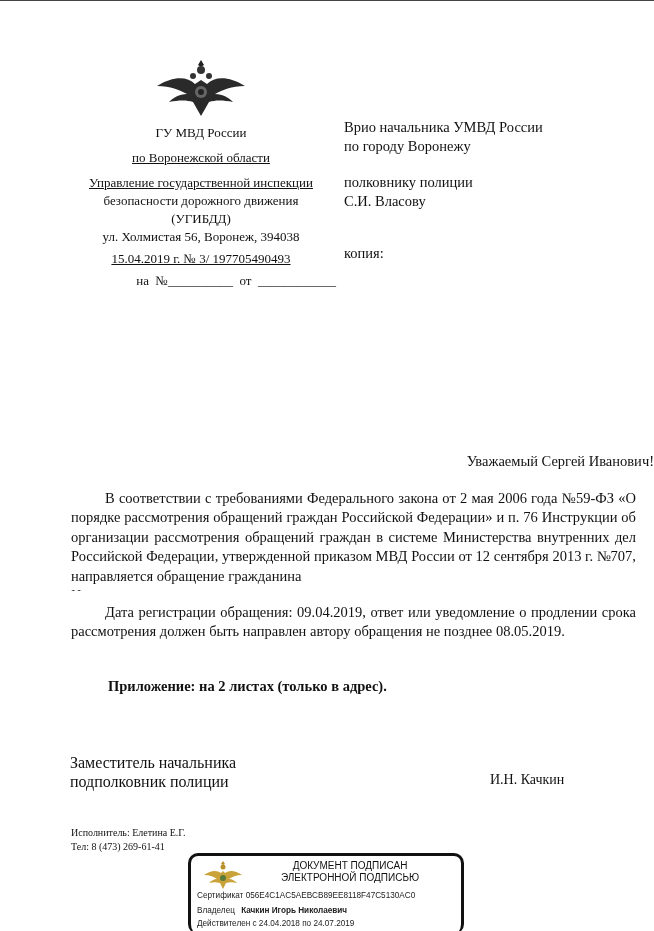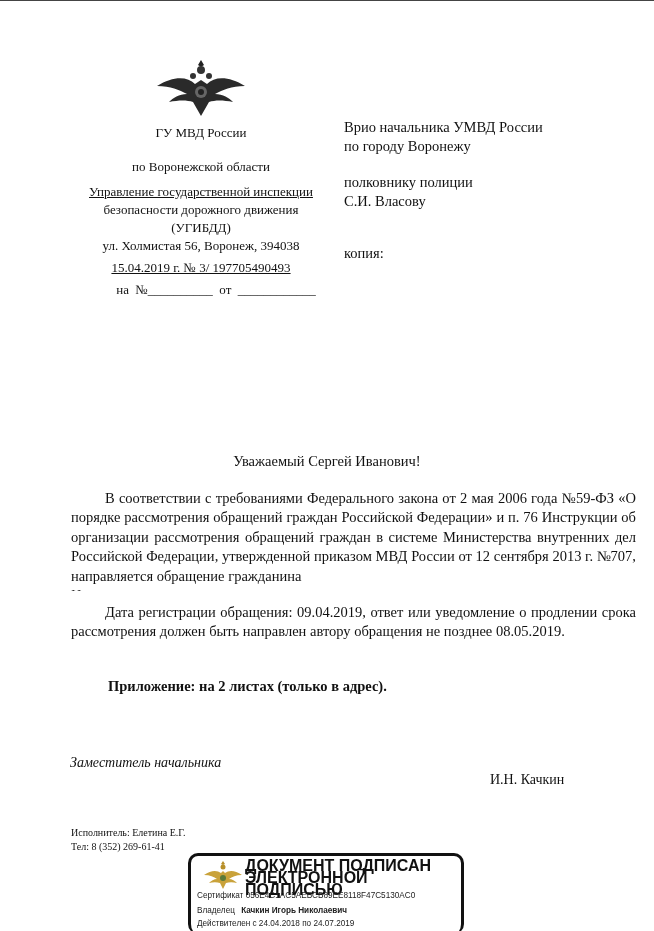--- a/index.html
+++ b/index.html
@@ -30,48 +30,48 @@
     }
     .left-header {
       position: absolute;
       left: 66px; top: 108px;
       width: 270px;
       text-align: center;
       font-size: 13px;
       line-height: 18px;
     }
     .left-header .l1 { margin-top: 16px; }
-    .left-header .l2 { margin-top: 16px; }
+    .left-header .l2 { margin-top: 7px; text-decoration: underline; }
     .left-header .l3 { margin-top: 7px; text-decoration: underline; }
     .left-header .reg {
       margin-top: 4px;
       text-decoration: underline;
     }
     .left-header .ref {
       margin-top: 4px;
-      text-align: center;
+      text-align: right;
       padding-left: 30px;
     }
 
     
     .addressee {
       position: absolute;
       left: 344px; top: 118px;
       font-size: 14.5px;
       line-height: 19px;
     }
     .addressee .gap { height: 17px; }
     .addressee .gap2 { height: 33px; }
     .addressee .gap3 { height: 79px; }
 
     .greeting {
       position: absolute;
       left: 0; top: 453px;
       width: 654px;
-      text-align: center;
+      text-align: right;
       font-size: 14.5px;
     }
 
     .para {
       position: absolute;
       left: 71px;
       width: 565px;
       font-size: 14.5px;
       line-height: 19.4px;
       text-align: justify;
@@ -90,23 +90,22 @@
     .attachment {
       position: absolute;
       left: 108px; top: 678px;
       font-size: 14.5px;
       font-weight: bold;
     }
 
     .signer {
       position: absolute;
       left: 70px; top: 753px;
-      font-size: 14px;
+      font-size: 16px;
       line-height: 19px;
-      font-style: italic;
     }
     .signer-name {
       position: absolute;
       left: 490px; top: 772px;
       font-size: 14px;
     }
     .executor {
       position: absolute;
       left: 71px; top: 826px;
       font-size: 10px;
@@ -126,22 +125,23 @@
     }
     .stamp-emblem {
       position: absolute;
       left: 12px; top: 4px;
       width: 40px; height: 30px;
     }
     .stamp-title {
       position: absolute;
       left: 54px; top: 4px;
       width: 210px;
-      font-weight: bold;
-      font-size: 16px;
+      text-align: center;
+      font-weight: normal;
+      font-size: 10px;
       line-height: 12px;
       color: #111;
     }
     .stamp-line {
       position: absolute;
       left: 6px;
       font-size: 8.2px;
       color: #222;
       white-space: nowrap;
     }
@@ -195,26 +195,27 @@
 </div>
 
 <div class="para p2">
   <span class="indent"></span><span>Дата регистрации обращения: 09.04.2019, ответ или уведомление о продлении срока рассмотрения должен быть направлен автору обращения не позднее 08.05.2019.</span>
 </div>
 
 <div class="attachment">Приложение: на 2 листах (только в адрес).</div>
 
 <div class="signer">
   <div>Заместитель начальника</div>
+  <div>подполковник полиции</div>
 </div>
 <div class="signer-name">И.Н. Качкин</div>
 
 <div class="executor">
   <div>Исполнитель: Елетина Е.Г.</div>
-  <div>Тел: 8 (352) 269-61-41</div>
+  <div>Тел: 8 (473) 269-61-41</div>
 </div>
 
 <div class="stamp">
   <svg class="stamp-emblem" viewBox="0 0 40 30">
     <path d="M20 1 l2 3 l-2 1 l-2 -1 z" fill="#b8902a"></path>
     <path d="M1 15 C8 10 14 10 18 13 L20 11 L22 13 C26 10 32 10 39 15 C33 15 29 17 26 19 C29 19 32 21 34 23 C30 22 26 22 23 23 L20 29 L17 23 C14 22 10 22 6 23 C8 21 11 19 14 19 C11 17 7 15 1 15 Z" fill="#c9a23a"></path>
     <circle cx="20" cy="18" r="3" fill="#5a7a3a"></circle>
     <circle cx="20" cy="7" r="2.5" fill="#b8902a"></circle>
   </svg>
   <div class="stamp-title">

